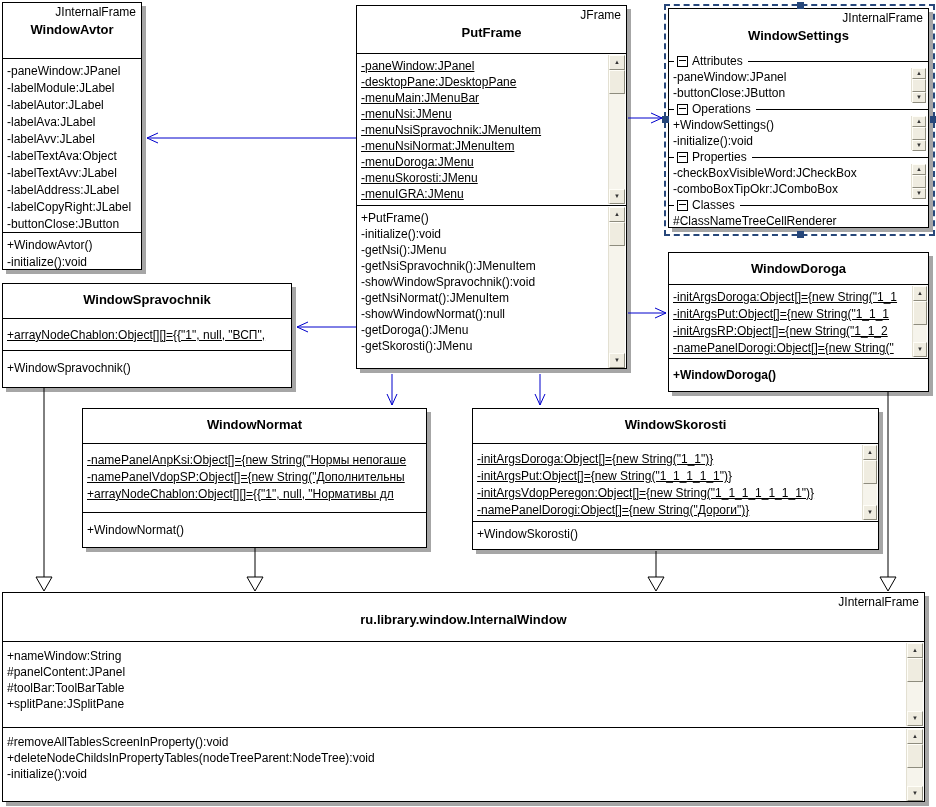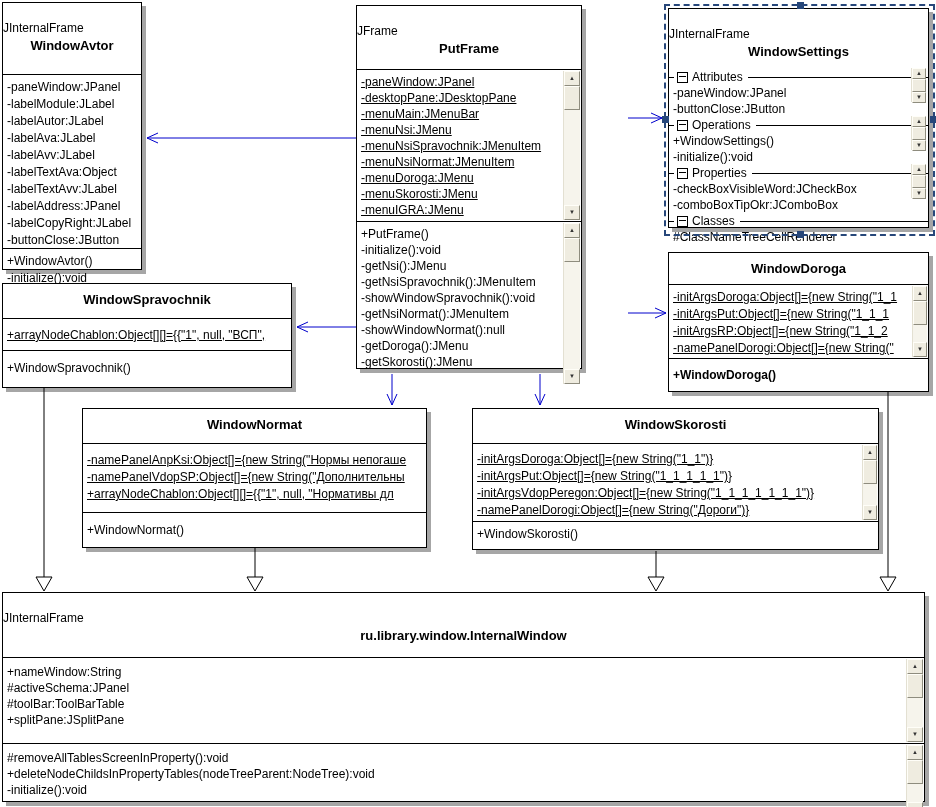--- a/index.html
+++ b/index.html
@@ -7,21 +7,21 @@
     width:936px;height:807px;position:relative;background:#fff;
     font-family:"Liberation Sans",sans-serif;font-size:12px;color:#000;
     overflow:hidden;
   }
   .cls{
     position:absolute;background:#fff;border:1px solid #000;
     box-shadow:4px 4px 0 #a6a6a6;box-sizing:border-box;z-index:2;
   }
   .cls-head{position:relative;}
   .cls-head.divided{border-bottom:1px solid #000;}
-  .stereo{text-align:left;padding:2px 5px 0 0;height:14px;line-height:14px;margin-top:16px;}
+  .stereo{text-align:right;padding:2px 5px 0 0;height:14px;line-height:14px;}
   .cname{text-align:center;font-weight:bold;font-size:13px;padding-top:3px;}
   .cname.solo{padding-top:8px;}
   .members{position:relative;border-bottom:1px solid #000;box-sizing:border-box;
     overflow:hidden;padding:4px 0 0 4px;}
   .members.last{border-bottom:none;}
   .m{height:16px;line-height:16px;white-space:nowrap;}
   .lh17 .m{height:17px;line-height:17px;}
   .u .m{text-decoration:underline;}
   
   .vscroll{position:absolute;top:1px;bottom:1px;width:17px;right:1px;
@@ -61,34 +61,34 @@
   </div>
   <div class="members lh17" style="height:174px;">
     <div>
         <div class="m">-paneWindow:JPanel</div>
         <div class="m">-labelModule:JLabel</div>
         <div class="m">-labelAutor:JLabel</div>
         <div class="m">-labelAva:JLabel</div>
         <div class="m">-labelAvv:JLabel</div>
         <div class="m">-labelTextAva:Object</div>
         <div class="m">-labelTextAvv:JLabel</div>
-        <div class="m">-labelAddress:JPanel</div>
+        <div class="m">-labelAddress:JLabel</div>
         <div class="m">-labelCopyRight:JLabel</div>
         <div class="m">-buttonClose:JButton</div>
       </div>
   </div>
   <div class="members last lh17" style="height:37px;">
     <div>
         <div class="m">+WindowAvtor()</div>
         <div class="m">-initialize():void</div>
       </div>
   </div>
 </div>
 
-<div class="cls" style="left:356px;top:5px;width:226px;height:364px;">
+<div class="cls" style="left:356px;top:5px;width:271px;height:364px;">
   <div class="cls-head divided" style="height:47px;">
     <div class="stereo">JFrame</div>
     <div class="cname">PutFrame</div>
   </div>
   <div class="members u" style="height:152px;">
     <div>
         <div class="m">-paneWindow:JPanel</div>
         <div class="m">-desktopPane:JDesktopPane</div>
         <div class="m">-menuMain:JMenuBar</div>
         <div class="m">-menuNsi:JMenu</div>
@@ -281,21 +281,21 @@
 </div>
 
 <div class="cls" style="left:2px;top:592px;width:923px;height:210px;">
   <div class="cls-head divided" style="height:48px;">
     <div class="stereo">JInternalFrame</div>
     <div class="cname">ru.library.window.InternalWindow</div>
   </div>
   <div class="members" style="height:86px;padding-top:6px;">
     <div>
         <div class="m">+nameWindow:String</div>
-        <div class="m">#activeSchema:JPanel</div>
+        <div class="m">#panelContent:JPanel</div>
         <div class="m">#toolBar:ToolBarTable</div>
         <div class="m">+splitPane:JSplitPane</div>
       </div>
     <div class="vscroll">
         <div class="sb-btn up">▲</div>
         <div class="sb-thumb"></div>
         <div class="sb-track"></div>
         <div class="sb-btn down">▼</div>
       </div>
   </div>

